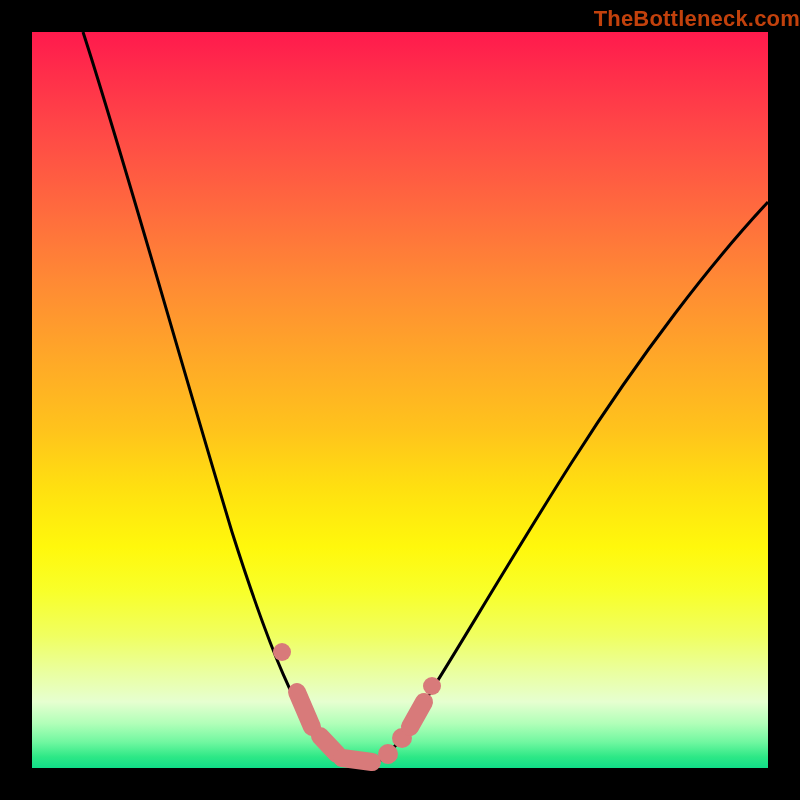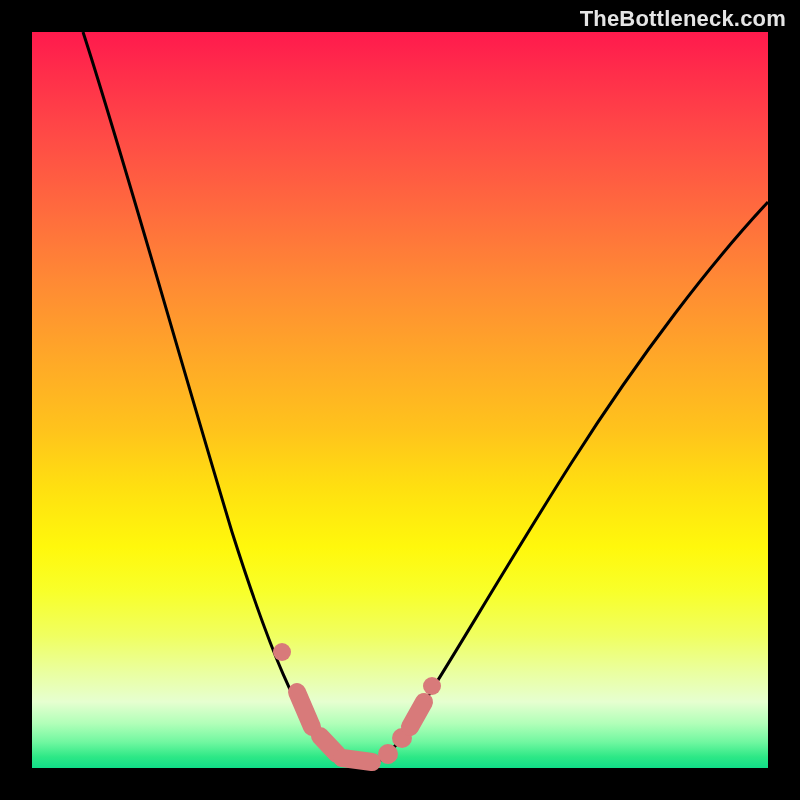--- a/index.html
+++ b/index.html
@@ -43,22 +43,22 @@
       #e6ffd0 91%,
       #b0ffb8 94%,
       #70f7a0 96.5%,
       #2de886 98.5%,
       #11dd88 100%
     );
   }
   .watermark {
     position: absolute;
     top: 6px;
-    right: 14px;
-    color: #e5e5e5;
+    right: 0;
+    color: #c2410c;
     font-size: 22px;
     font-weight: 600;
     letter-spacing: 0.2px;
     user-select: none;
   }
   svg.curve {
     position: absolute;
     left: 0;
     top: 0;
     width: 736px;

